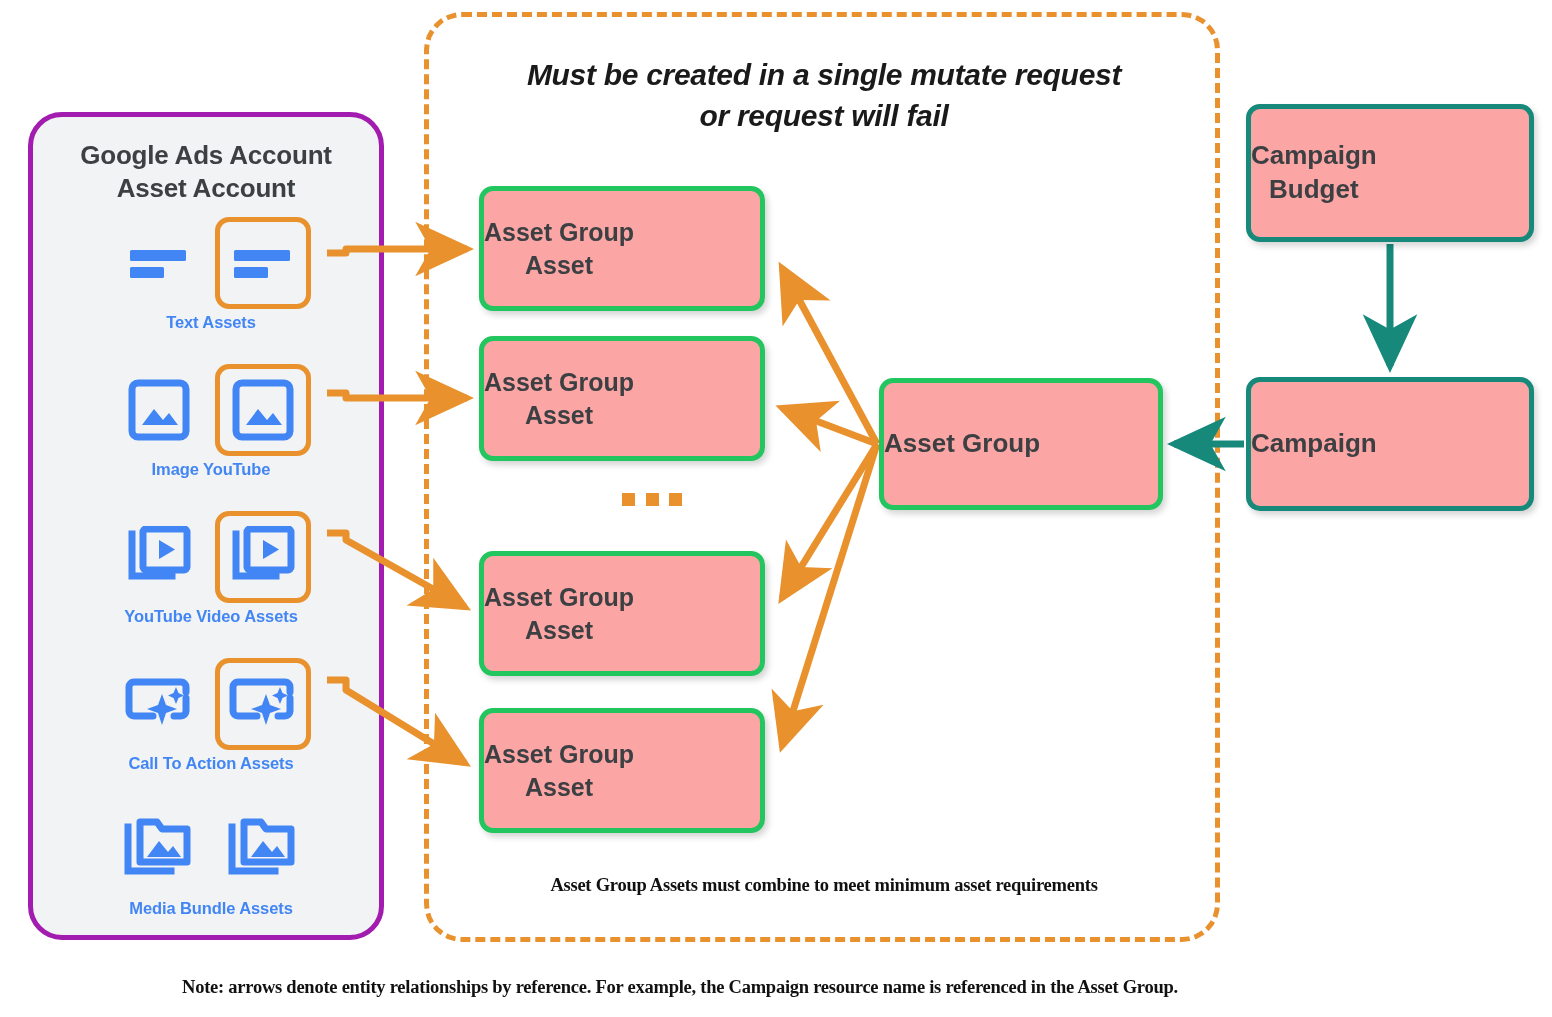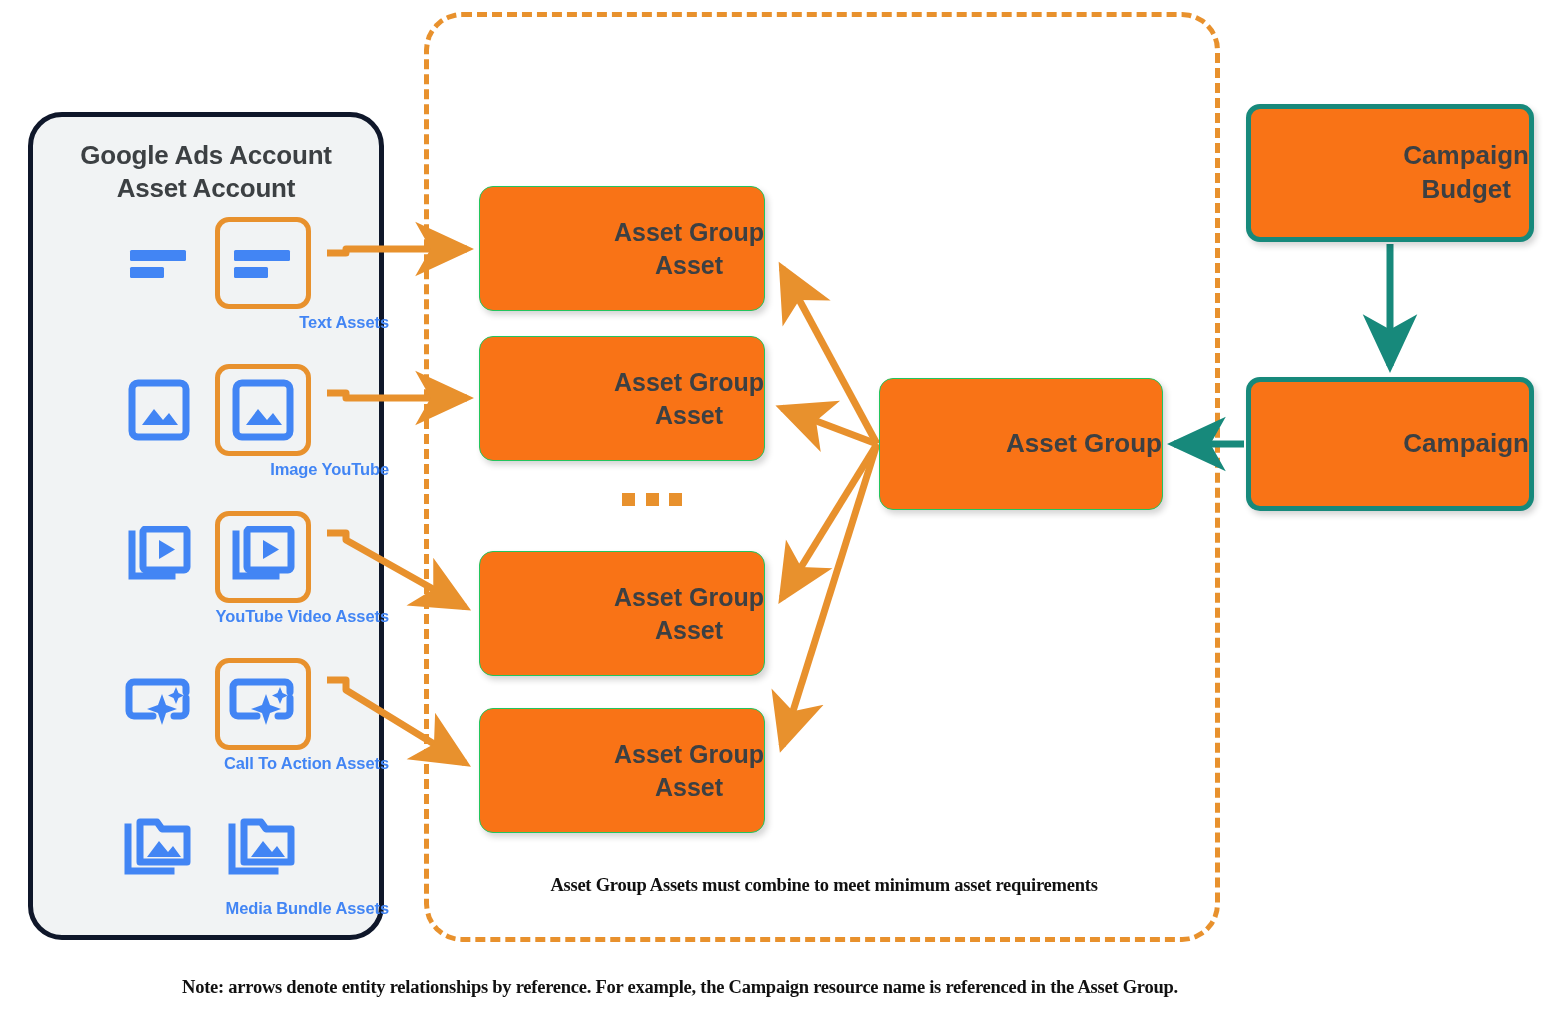--- a/index.html
+++ b/index.html
@@ -30,21 +30,21 @@
   }
 
   
   .library-panel {
     position: absolute;
     left: 28px;
     top: 112px;
     width: 356px;
     height: 828px;
     background: #f1f3f4;
-    border: 5px solid #0f172a;
+    border: 5px solid #a21caf;
     border-radius: 34px;
     box-sizing: border-box;
     z-index: 2;
     padding-left: 17px;
   }
   .library-title {
     position: absolute;
     left: 0; right: 0;
     top: 22px;
     text-align: center;
@@ -81,21 +81,21 @@
     box-sizing: border-box;
     border-radius: 14px;
   }
   .glyph-box.highlighted {
     border: 5px solid #e8912d;
   }
   .asset-caption {
     position: absolute;
     left: 0; right: 0;
     top: 98px;
-    text-align: right;
+    text-align: center;
     font-size: 16.5px;
     font-weight: bold;
     color: #4285f4;
     letter-spacing: -0.1px;
   }
 
   
   .mutate-panel {
     position: absolute;
     left: 424px;
@@ -134,33 +134,33 @@
     color: #111111;
     letter-spacing: -0.25px;
     z-index: 3;
     font-family: Liberation Serif, serif;
   }
 
   
   .node {
     position: absolute;
     box-sizing: border-box;
-    background: #f97316;
+    background: #fca5a5;
     border-radius: 14px;
     display: flex;
     align-items: center;
-    justify-content: flex-end;
+    justify-content: flex-start;
     text-align: center;
     color: #3c4043;
     font-weight: bold;
     line-height: 1.3;
     box-shadow: 3px 4px 6px rgba(0,0,0,0.17);
     z-index: 6;
   }
-  .node.orange { border: 1px solid #22c55e; }
+  .node.orange { border: 5px solid #22c55e; }
   .node.teal   { border: 5px solid #17897b; }
   .node span { display: block; }
 
   .aga { width: 286px; height: 125px; font-size: 25px; left: 479px; }
   .aga.n1 { top: 186px; }
   .aga.n2 { top: 336px; }
   .aga.n3 { top: 551px; }
   .aga.n4 { top: 708px; }
 
   .node-asset-group {
@@ -324,20 +324,24 @@
             <path d="M5 12 L5 56 L48 56" fill="none" stroke="#4285f4" stroke-width="7" stroke-linecap="square"></path>
             <path d="M17 7 L34 7 L39 14 L64 14 L64 47 L17 47 Z" fill="none" stroke="#4285f4" stroke-width="7" stroke-linejoin="round"></path>
             <path d="M24 42 L36 26 L45 37 L50 31 L58 42 Z" fill="#4285f4"></path>
           </svg>
         </div>
       </div>
       <div class="asset-caption">Media Bundle  Assets</div>
     </div>
   </div>
 
+  <div class="mutate-heading">
+    <span>Must be created in a single mutate request</span>
+    <span>or request will fail</span>
+  </div>
 
   <svg id="edges" viewBox="0 0 1552 1017">
     <defs>
       <marker id="arrowOrange" markerWidth="9" markerHeight="9" refX="7.4" refY="4.5" orient="auto" markerUnits="strokeWidth">
         <path d="M0,0.6 L8.4,4.5 L0,8.4 L2.2,4.5 Z" fill="#e8912d"></path>
       </marker>
       <marker id="arrowTeal" markerWidth="9" markerHeight="9" refX="7.4" refY="4.5" orient="auto" markerUnits="strokeWidth">
         <path d="M0,0.6 L8.4,4.5 L0,8.4 L2.2,4.5 Z" fill="#17897b"></path>
       </marker>
     </defs>

